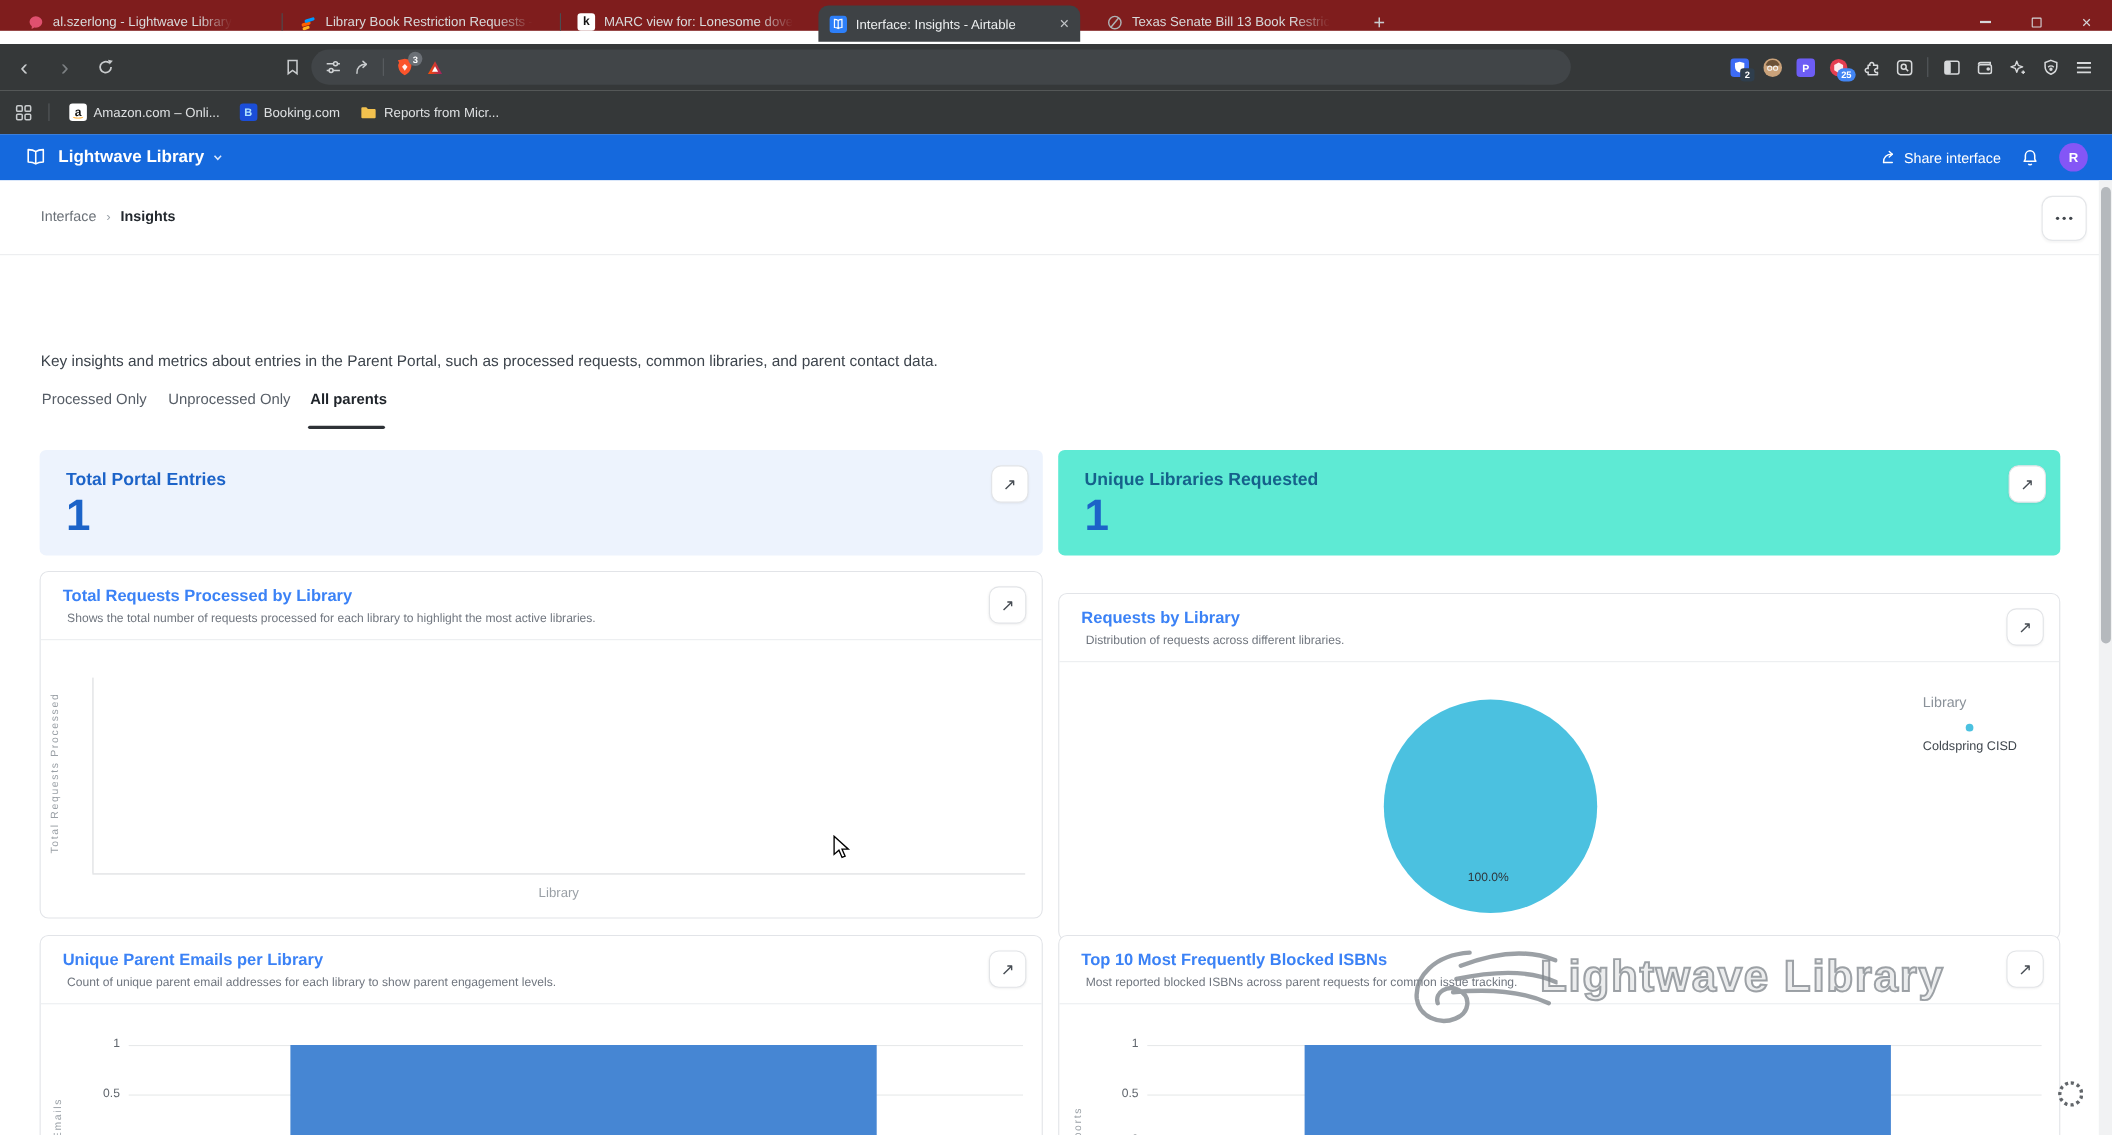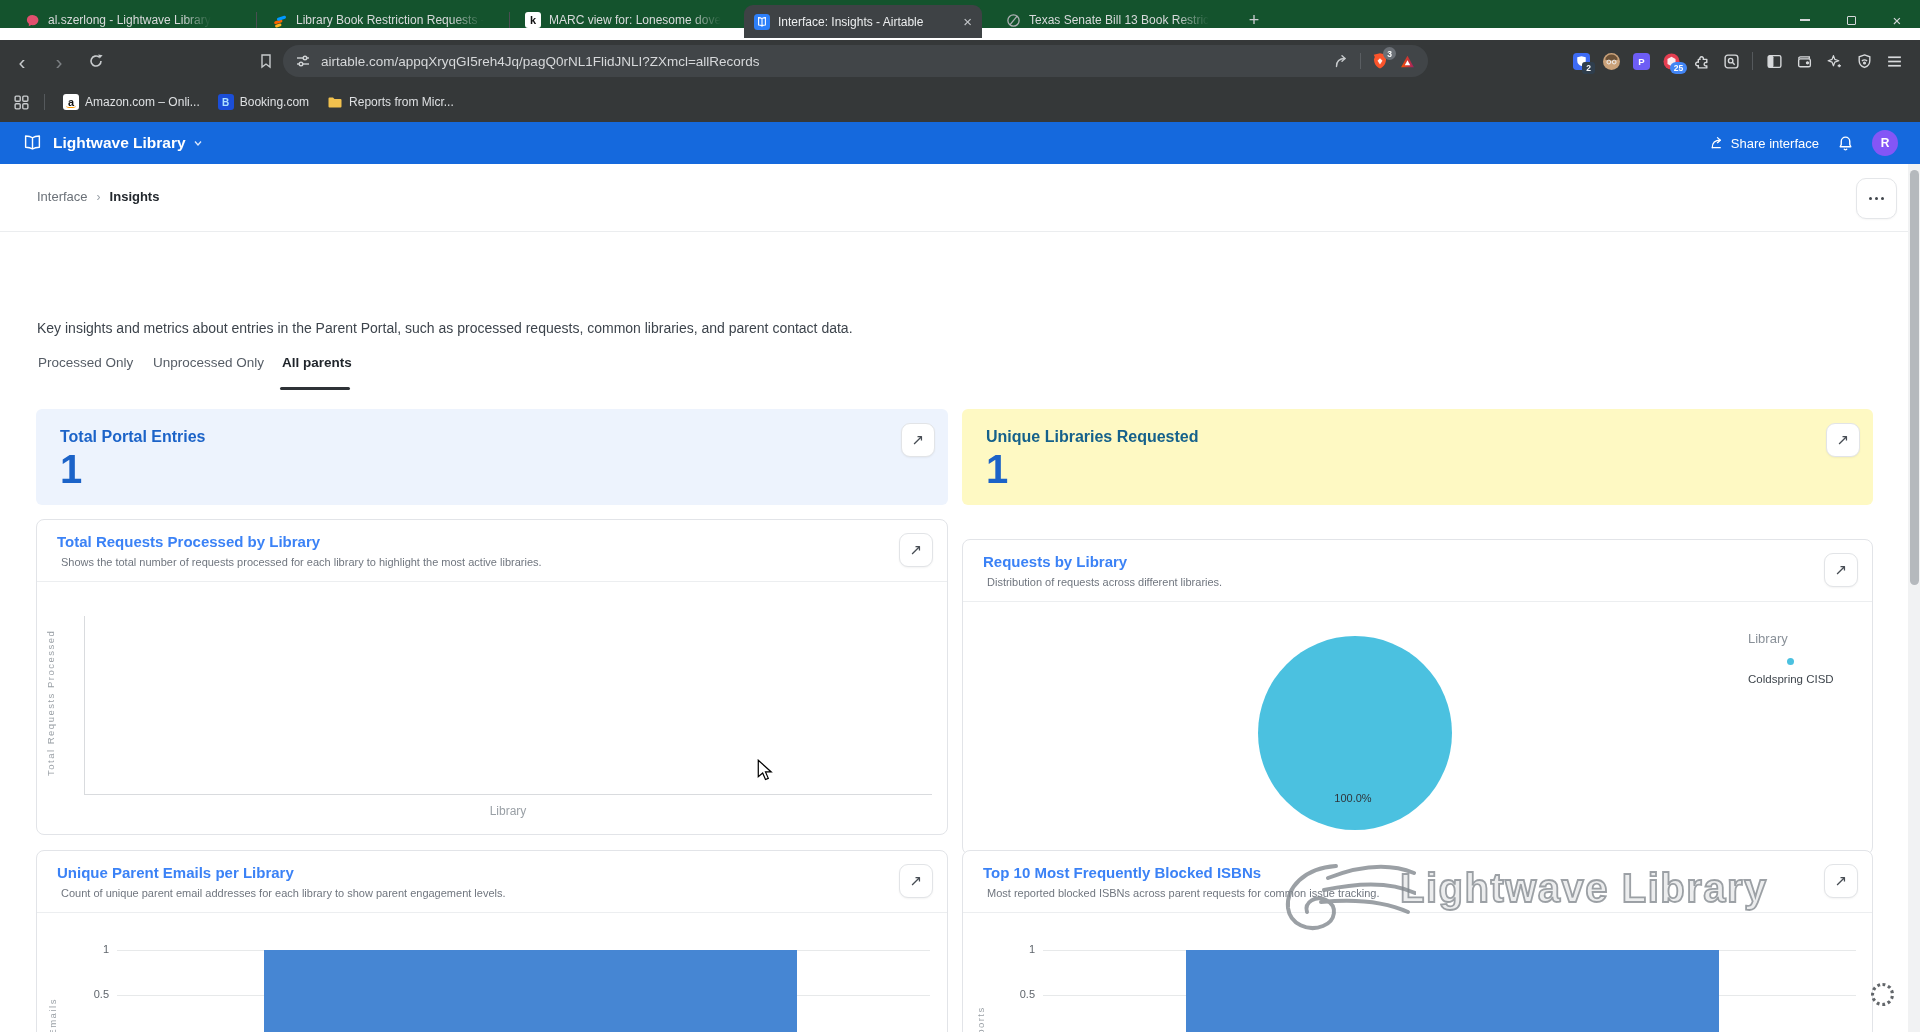--- a/index.html
+++ b/index.html
@@ -2,21 +2,21 @@
 <html><head>
 <meta charset="utf-8">
 <style>
   html,body{margin:0;padding:0;background:#0b0c0d;}
   *{box-sizing:border-box;}
   #screen{position:relative;width:1920px;height:1032px;overflow:hidden;background:#ffffff;
     font-family:"Liberation Sans","DejaVu Sans",sans-serif;}
   .abs{position:absolute;}
 
   
-  .tabbar{position:absolute;left:0;top:0;width:1920px;height:28px;background:#14532d;}
+  .tabbar{position:absolute;left:0;top:0;width:1920px;height:28px;background:#7f1d1d;}
   .tab{position:absolute;top:0;height:40px;display:flex;align-items:center;gap:8px;padding:0 10px;color:#d8dadb;font-size:12px;cursor:default;}
   .tab.active{top:5px;height:33px;background:#3e4245;border-radius:9px 9px 0 0;color:#eceeef;}
   .tab .ticon{width:16px;height:16px;flex:0 0 16px;display:flex;align-items:center;justify-content:center;}
   .tab .t{white-space:nowrap;overflow:hidden;-webkit-mask-image:linear-gradient(90deg,#000 82%,transparent);mask-image:linear-gradient(90deg,#000 82%,transparent);}
   .tabdiv{position:absolute;top:12px;width:1px;height:16px;background:#4a4e52;}
   .tclose{margin-left:auto;font-size:15px;color:#c3c6c9;line-height:1;}
   .newtab{position:absolute;left:1242px;top:8px;width:24px;height:24px;color:#c9cccf;font-size:18px;display:flex;align-items:center;justify-content:center;}
   .winctl{position:absolute;right:0;top:0;height:40px;display:flex;}
   .winbtn{width:46px;height:40px;display:flex;align-items:center;justify-content:center;color:#d6d8da;font-size:15px;}
   .minglyph{width:10px;height:1.5px;background:#d6d8da;}
@@ -173,21 +173,20 @@
 
   <div class="urlpill">
     <span>
       <svg width="16" height="16" viewBox="0 0 16 16" stroke="#cfd2d4" stroke-width="1.4" fill="none">
         <line x1="2" y1="5" x2="14" y2="5"></line>
           <circle cx="10" cy="5" r="1.8" fill="#414548"></circle>
         <line x1="2" y1="11" x2="14" y2="11"></line>
           <circle cx="6" cy="11" r="1.8" fill="#414548"></circle>
       </svg>
     </span>
-    <span class="urltext">airtable.com/appqXryqGI5reh4Jq/pagQ0rNL1FlidJNLI?ZXmcl=allRecords</span>
     <span>
       <svg width="17" height="17" viewBox="0 0 17 17" stroke="#c8cbcd" stroke-width="1.4" fill="none" stroke-linecap="round" stroke-linejoin="round">
         <path d="M3.5 13.5C3.5 8 6.5 5.5 12 5.5"></path>
           <path d="M12 5.5 9 2.8M12 5.5 9 8.2"></path>
       </svg>
     </span>
     <span class="pilldiv"></span>
     <span style="position:relative;">
       <svg width="18" height="18" viewBox="0 0 16 16">
           <path d="M8 1.2l5.6 1.3-1 2 .8 1.9c-.3 3.9-1.6 6.4-5.4 8.2-3.8-1.8-5.1-4.3-5.4-8.2l.8-1.9-1-2z" fill="#fb542b"></path>
@@ -365,21 +364,21 @@
   <span class="ptab active" style="left:282px;">All parents</span>
   <div class="ptab-underline"></div>
 
   <div class="statcard" style="left: 36px; top: 409px; width: 912px; background: rgb(237, 243, 253);">
     <div class="stat-label" style="color: rgb(28, 99, 200);">Total Portal Entries</div>
     <div class="stat-value" style="color: rgb(28, 99, 200);">1</div>
     <div class="expandbtn" style="right:13px;top:14px;">
         <span>↗</span>
       </div>
   </div>
-  <div class="statcard" style="left: 962px; top: 409px; width: 911px; background: #fef9c3;">
+  <div class="statcard" style="left: 962px; top: 409px; width: 911px; background: #5eead4;">
     <div class="stat-label" style="color: rgb(21, 97, 139);">Unique Libraries Requested</div>
     <div class="stat-value" style="color: rgb(28, 99, 200);">1</div>
     <div class="expandbtn" style="right:13px;top:14px;">
         <span>↗</span>
       </div>
   </div>
 
   <div class="chartcard" style="left:36px;top:519px;width:912px;height:316px;">
     <div class="cardhead">
       <div class="cardtitle">Total Requests Processed by Library</div>

